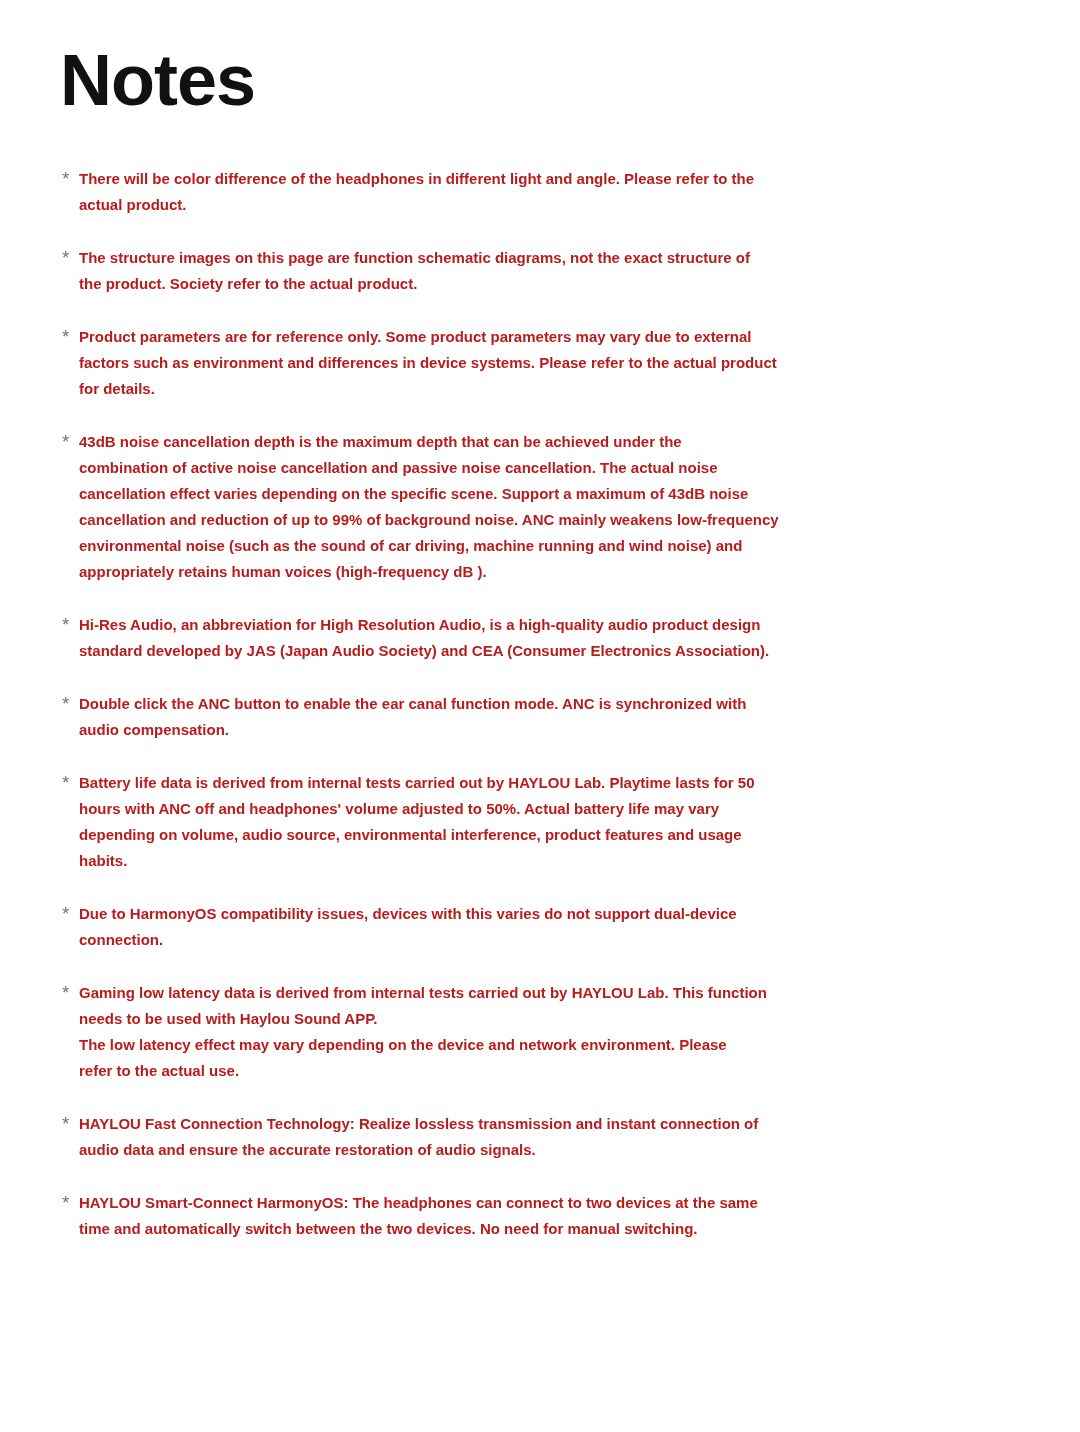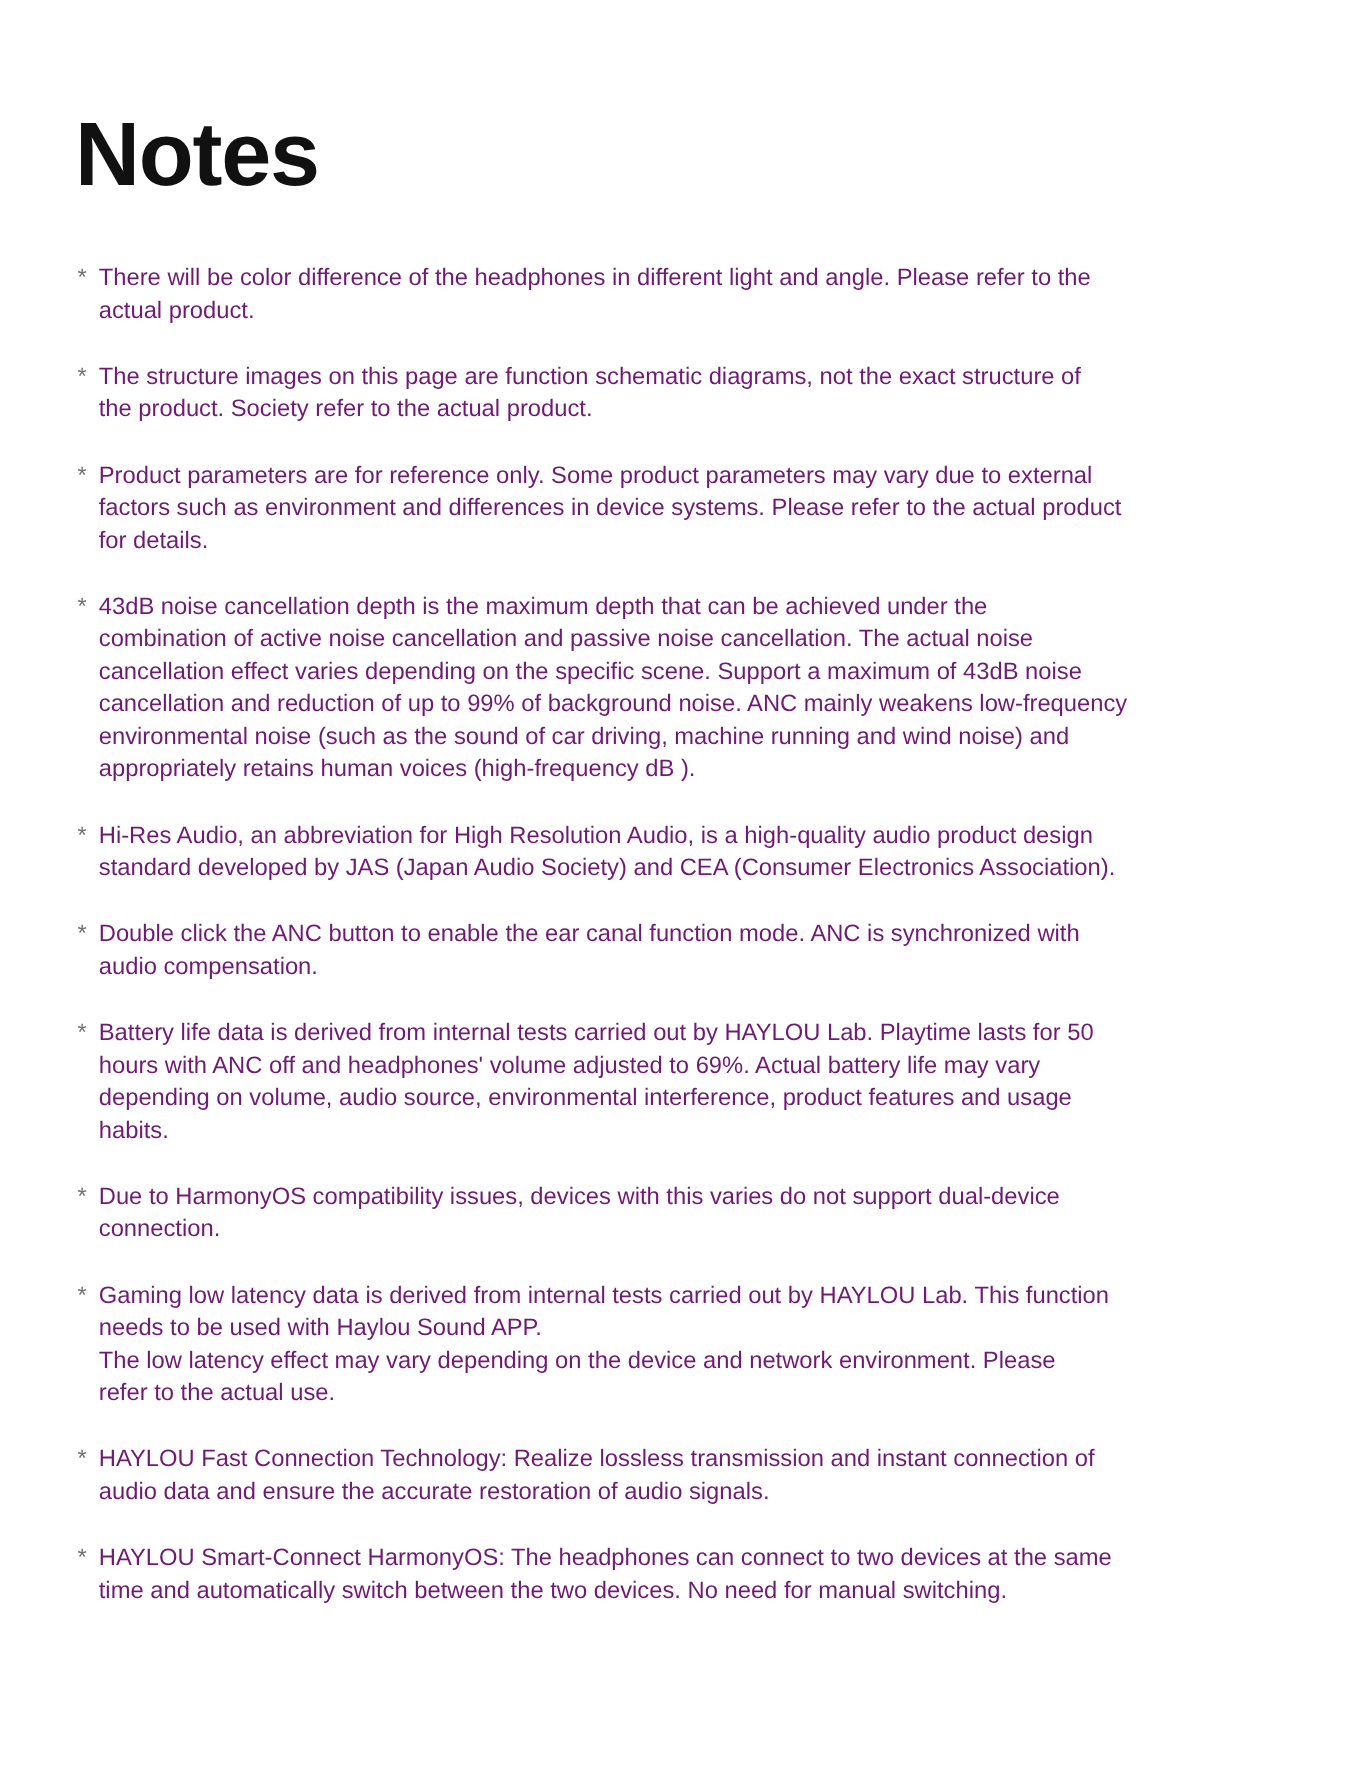--- a/index.html
+++ b/index.html
@@ -10,21 +10,21 @@
     }
     body {
       width: 1080px;
       height: 1432px;
       font-family: "Liberation Sans", sans-serif;
       overflow: hidden;
     }
     .page {
       width: 100%;
       height: 100%;
-      padding: 88px 34px 0 62px;
+      padding: 44px 34px 0 62px;
     }
     .page-title {
       margin: 0 0 50px -2px;
       font-size: 72px;
       line-height: 1.0;
       font-weight: 800;
       letter-spacing: -1px;
       color: #111111;
     }
     .notes-list {
@@ -38,24 +38,25 @@
     .note-marker {
       flex: 0 0 17px;
       width: 17px;
       font-size: 19px;
       line-height: 26px;
       color: #747474;
     }
     .note-text {
       margin: 0;
       flex: 1 1 auto;
-      font-size: 19px;
+      font-size: 15px;
       line-height: 26px;
-      color: #701a75;
+      color: #b91c1c;
       white-space: pre-line;
+      font-weight: bold;
     }
   </style>
 </head>
 <body>
 
 <div class="page">
   <h1 class="page-title">Notes</h1>
 
   <div class="notes-list">
 
@@ -96,21 +97,21 @@
 
     <div class="note">
       <span class="note-marker">*</span>
       <p class="note-text">Double click the ANC button to enable the ear canal function mode. ANC is synchronized with
 audio compensation.</p>
     </div>
 
     <div class="note">
       <span class="note-marker">*</span>
       <p class="note-text">Battery life data is derived from internal tests carried out by HAYLOU Lab. Playtime lasts for 50
-hours with ANC off and headphones' volume adjusted to 69%. Actual battery life may vary
+hours with ANC off and headphones' volume adjusted to 50%. Actual battery life may vary
 depending on volume, audio source, environmental interference, product features and usage
 habits.</p>
     </div>
 
     <div class="note">
       <span class="note-marker">*</span>
       <p class="note-text">Due to HarmonyOS compatibility issues, devices with this varies do not support dual-device
 connection.</p>
     </div>
 

